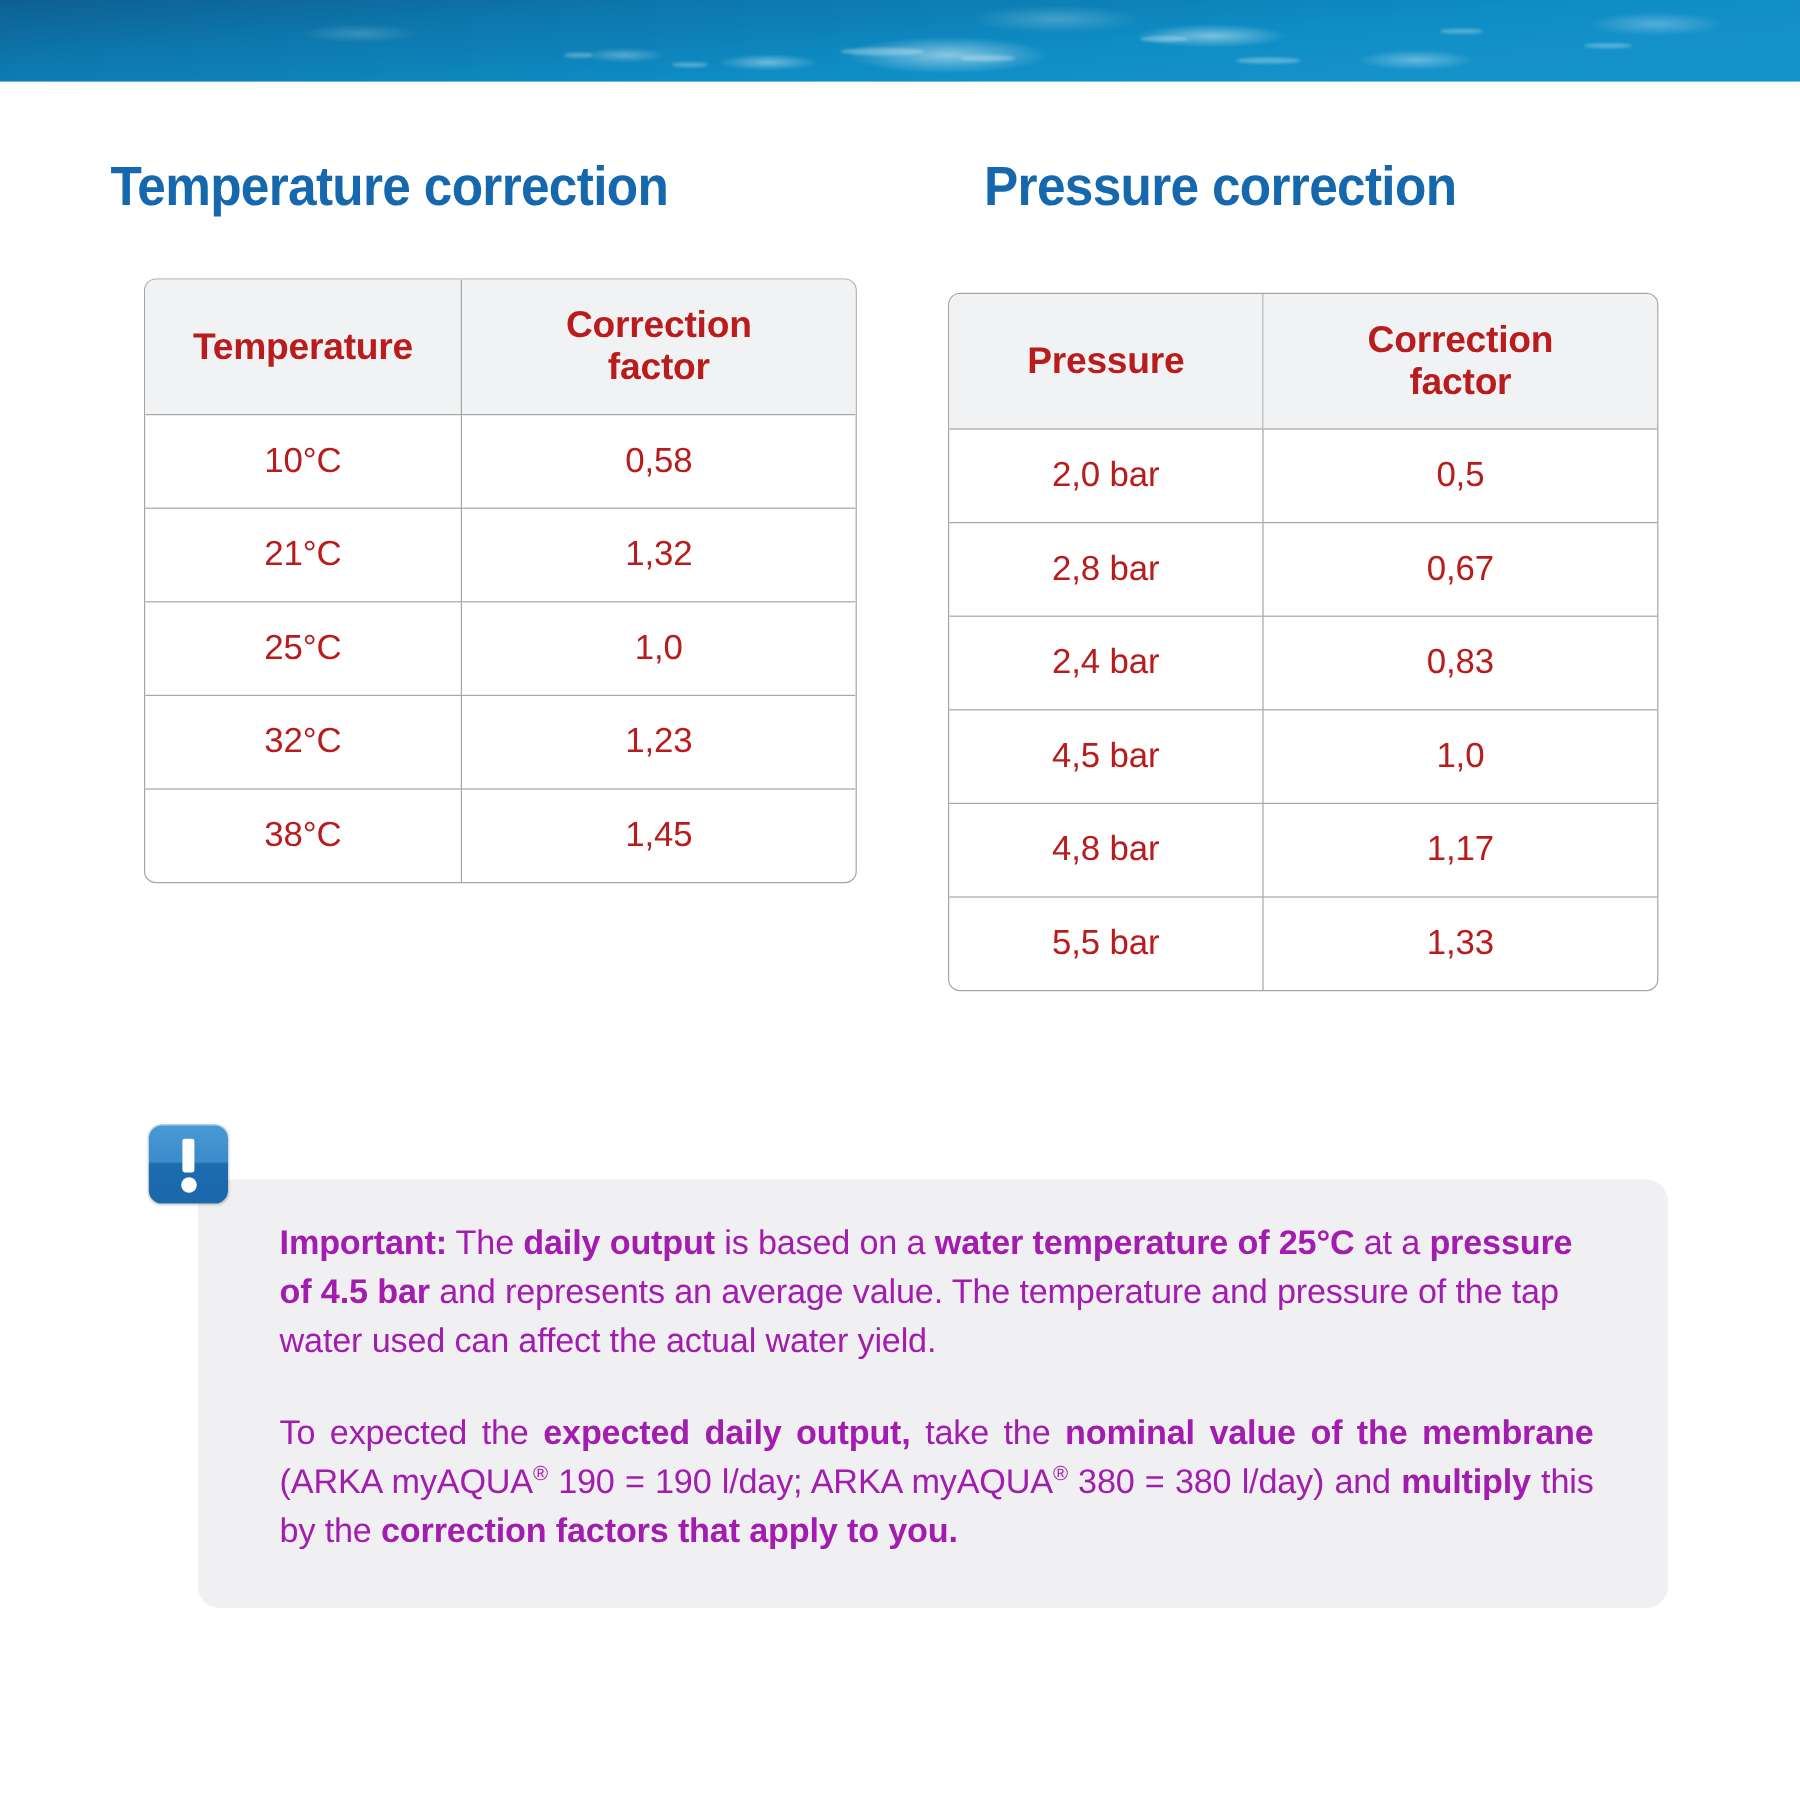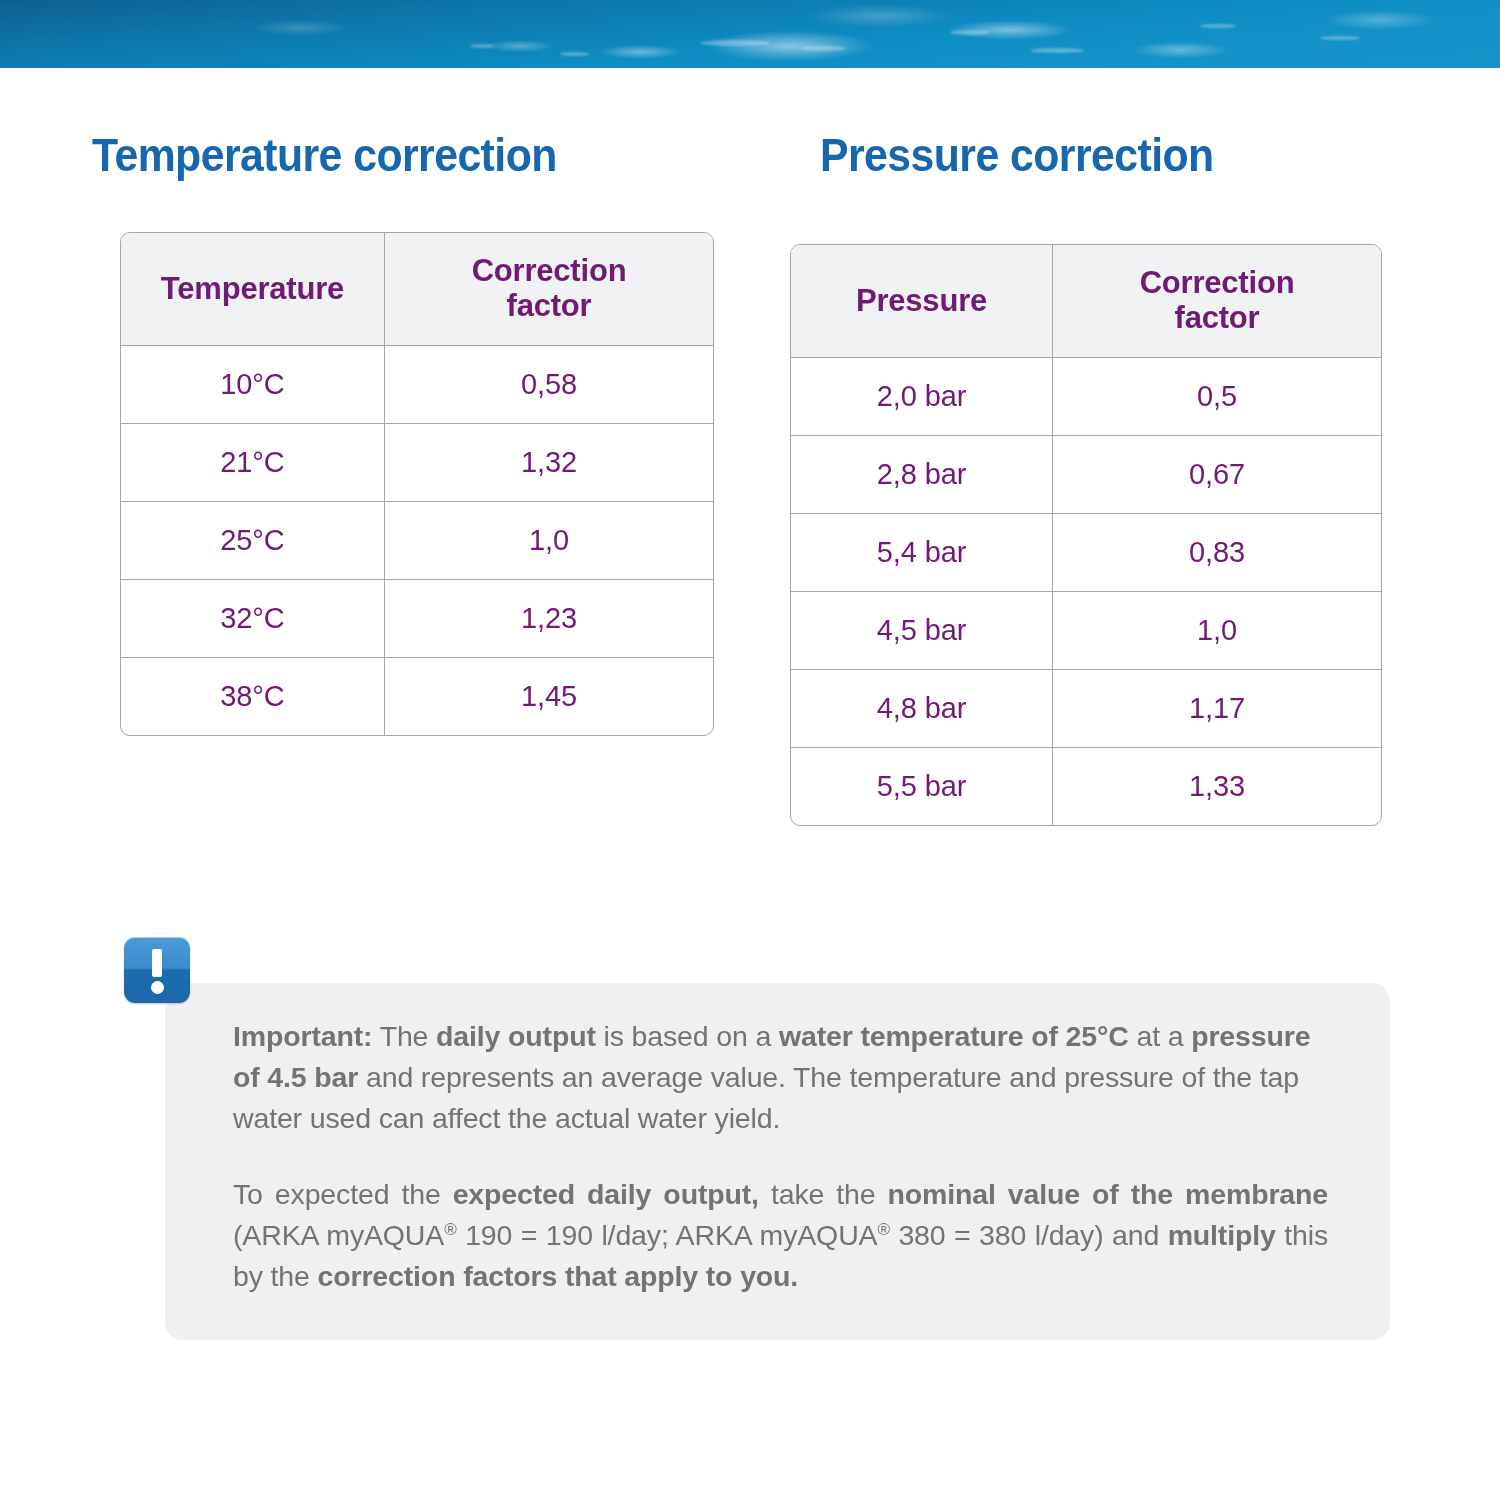--- a/index.html
+++ b/index.html
@@ -66,21 +66,21 @@
     overflow: hidden;
     table-layout: fixed;
   }
   #table-temperature { left: 120px; top: 232px; width: 592px; }
   #table-pressure    { left: 790px; top: 244px; width: 590px; }
 
   .data-table th, .data-table td {
     border-right: 1.5px solid #a6a6a6;
     border-bottom: 1.5px solid #a6a6a6;
     text-align: center;
-    color: #701a75;
+    color: #b91c1c;
   }
   .data-table th:last-child, .data-table td:last-child { border-right: none; }
   .data-table tr:last-child td { border-bottom: none; }
 
   .data-table thead th {
     background: #f1f2f3;
     font-size: 31px;
     font-weight: bold;
     height: 112px;
     line-height: 1.12;
@@ -135,21 +135,21 @@
     margin-left: -6.5px;
     background: #ffffff;
     border-radius: 50%;
   }
 
   .notice-text {
     position: absolute;
     left: 233px;
     top: 1016px;
     width: 1095px;
-    color: #737373;
+    color: #a21caf;
     font-size: 28.5px;
     line-height: 1.43;
     letter-spacing: -0.15px;
   }
   .notice-text p { margin: 0; }
   .notice-text p.para-2 {
     margin-top: 36px;
     text-align: justify;
   }
   .notice-text b { font-weight: bold; }
@@ -232,21 +232,21 @@
   <tbody>
     <tr>
       <td>2,0 bar</td>
       <td>0,5</td>
     </tr>
     <tr>
       <td>2,8 bar</td>
       <td>0,67</td>
     </tr>
     <tr>
-      <td>5,4 bar</td>
+      <td>2,4 bar</td>
       <td>0,83</td>
     </tr>
     <tr>
       <td>4,5 bar</td>
       <td>1,0</td>
     </tr>
     <tr>
       <td>4,8 bar</td>
       <td>1,17</td>
     </tr>

